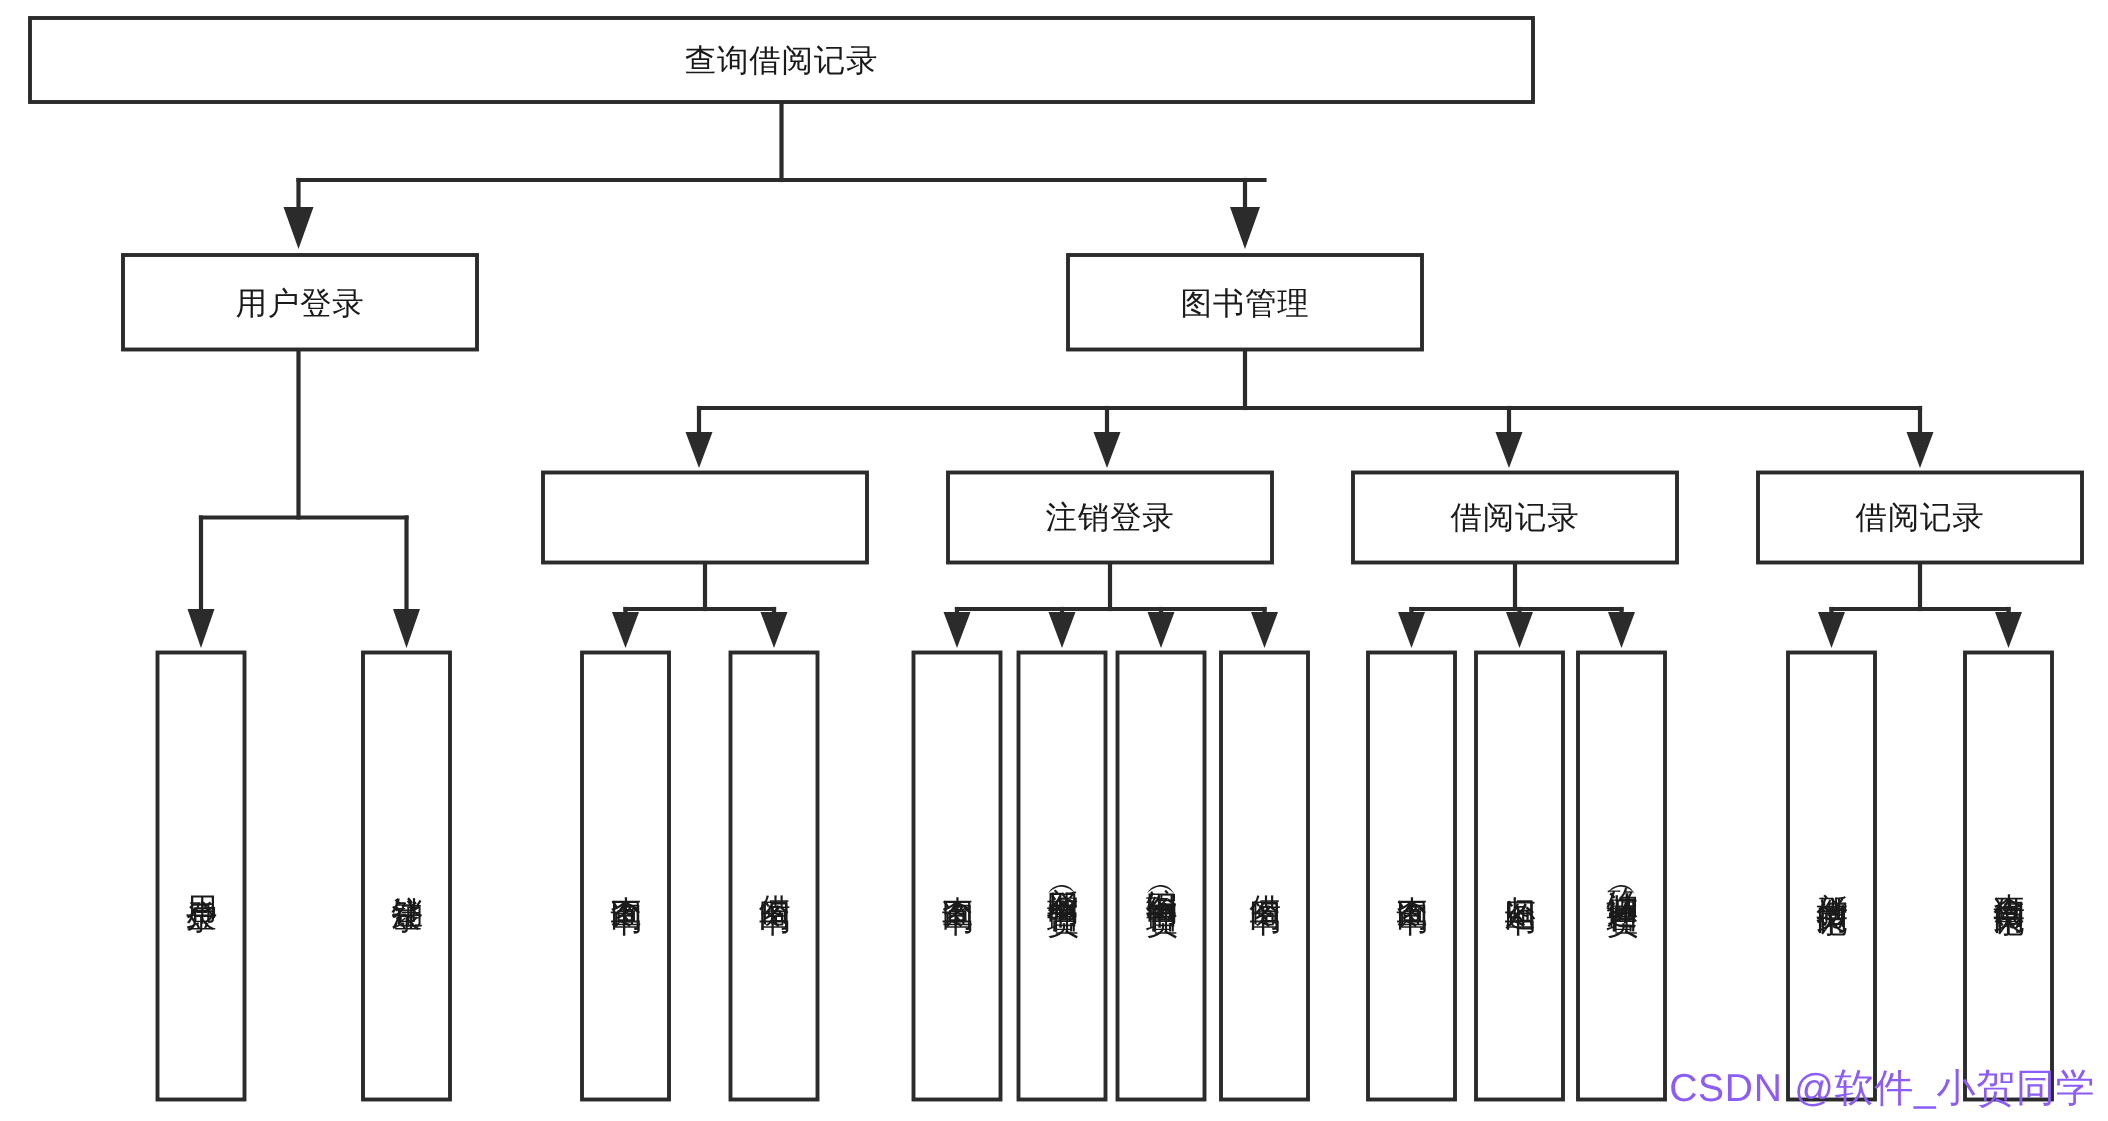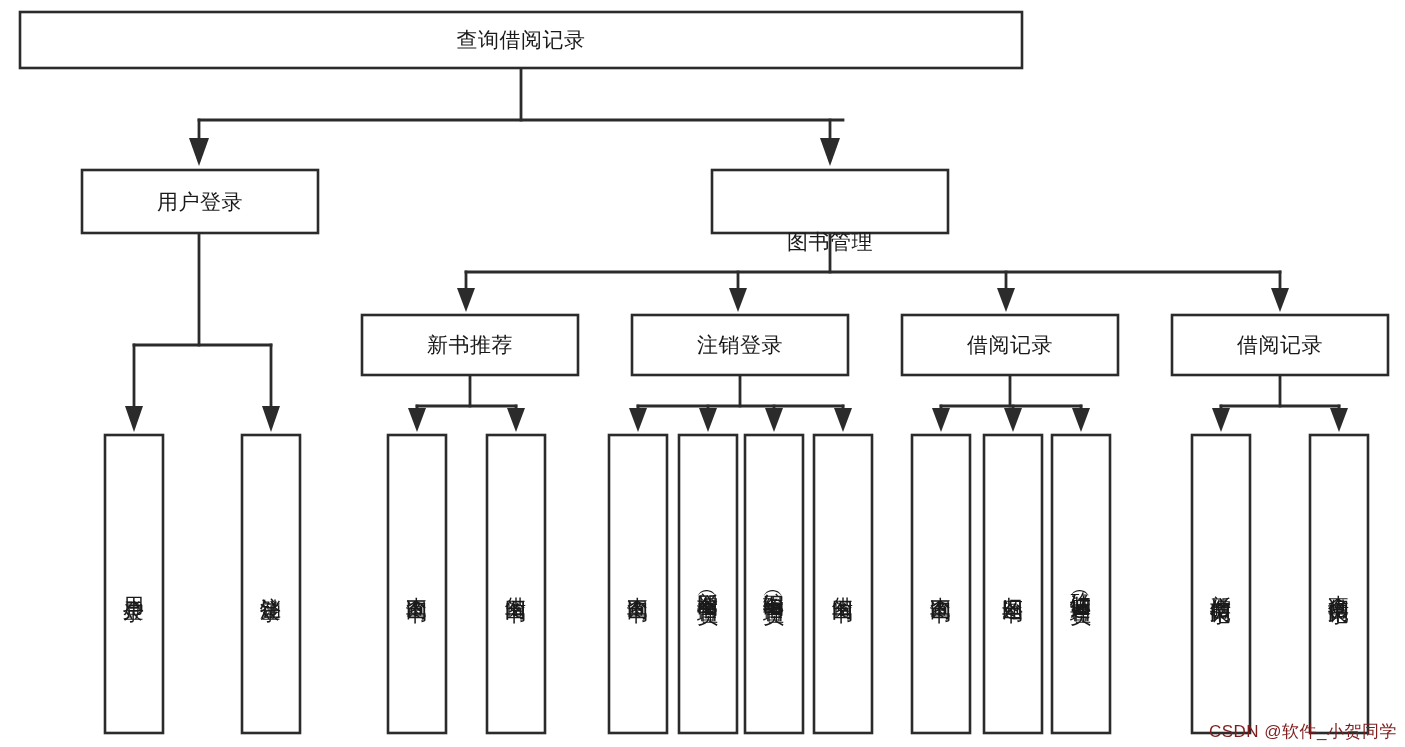--- a/index.html
+++ b/index.html
@@ -63,22 +63,22 @@
     text-orientation: upright;
     letter-spacing: 2px;
     line-height: 1;
     white-space: nowrap;
     pointer-events: none;
   }
   .watermark {
     position: absolute;
     right: 8px;
     bottom: 4px;
-    color: #7f1d1d;
-    font-size: 17px;
+    color: #8b5cf6;
+    font-size: 26px;
     letter-spacing: 0.5px;
     white-space: nowrap;
     pointer-events: none;
   }
 </style>
 </head>
 <body>
 
 <div id="diagram-root">
 
@@ -178,23 +178,22 @@
     <rect class="node-box" x="912" y="435" width="58" height="298"></rect>
     <rect class="node-box" x="984" y="435" width="58" height="298"></rect>
     <rect class="node-box" x="1052" y="435" width="58" height="298"></rect>
     <rect class="node-box" x="1192" y="435" width="58" height="298"></rect>
     <rect class="node-box" x="1310" y="435" width="58" height="298"></rect>
   </svg>
 
   <div class="node-label-h" style="left:20px; top:12px; width:1002px; height:56px;">查询借阅记录</div>
 
   <div class="node-label-h" style="left:82px; top:170px; width:236px; height:63px;">用户登录</div>
-  <div class="node-label-h" style="left:712px; top:170px; width:236px; height:63px;margin-top:40px;">图书管理</div>
-
-  <div class="node-label-h" style="left:362px; top:315px; width:216px; height:60px;">新书推荐</div>
+  <div class="node-label-h" style="left:712px; top:170px; width:236px; height:63px;">图书管理</div>
+
   <div class="node-label-h" style="left:632px; top:315px; width:216px; height:60px;">注销登录</div>
   <div class="node-label-h" style="left:902px; top:315px; width:216px; height:60px;">借阅记录</div>
   <div class="node-label-h" style="left:1172px; top:315px; width:216px; height:60px;">借阅记录</div>
 
   <div class="node-label-v" style="left:105px; top:435px; width:58px; height:298px;">用户登录</div>
   <div class="node-label-v" style="left:242px; top:435px; width:58px; height:298px;">注销登录</div>
   <div class="node-label-v" style="left:388px; top:435px; width:58px; height:298px;">查询图书</div>
   <div class="node-label-v" style="left:487px; top:435px; width:58px; height:298px;">借阅图书</div>
   <div class="node-label-v" style="left:609px; top:435px; width:58px; height:298px;">查询图书</div>
   <div class="node-label-v" style="left:679px; top:435px; width:58px; height:298px;">新增图书（管理员）</div>

